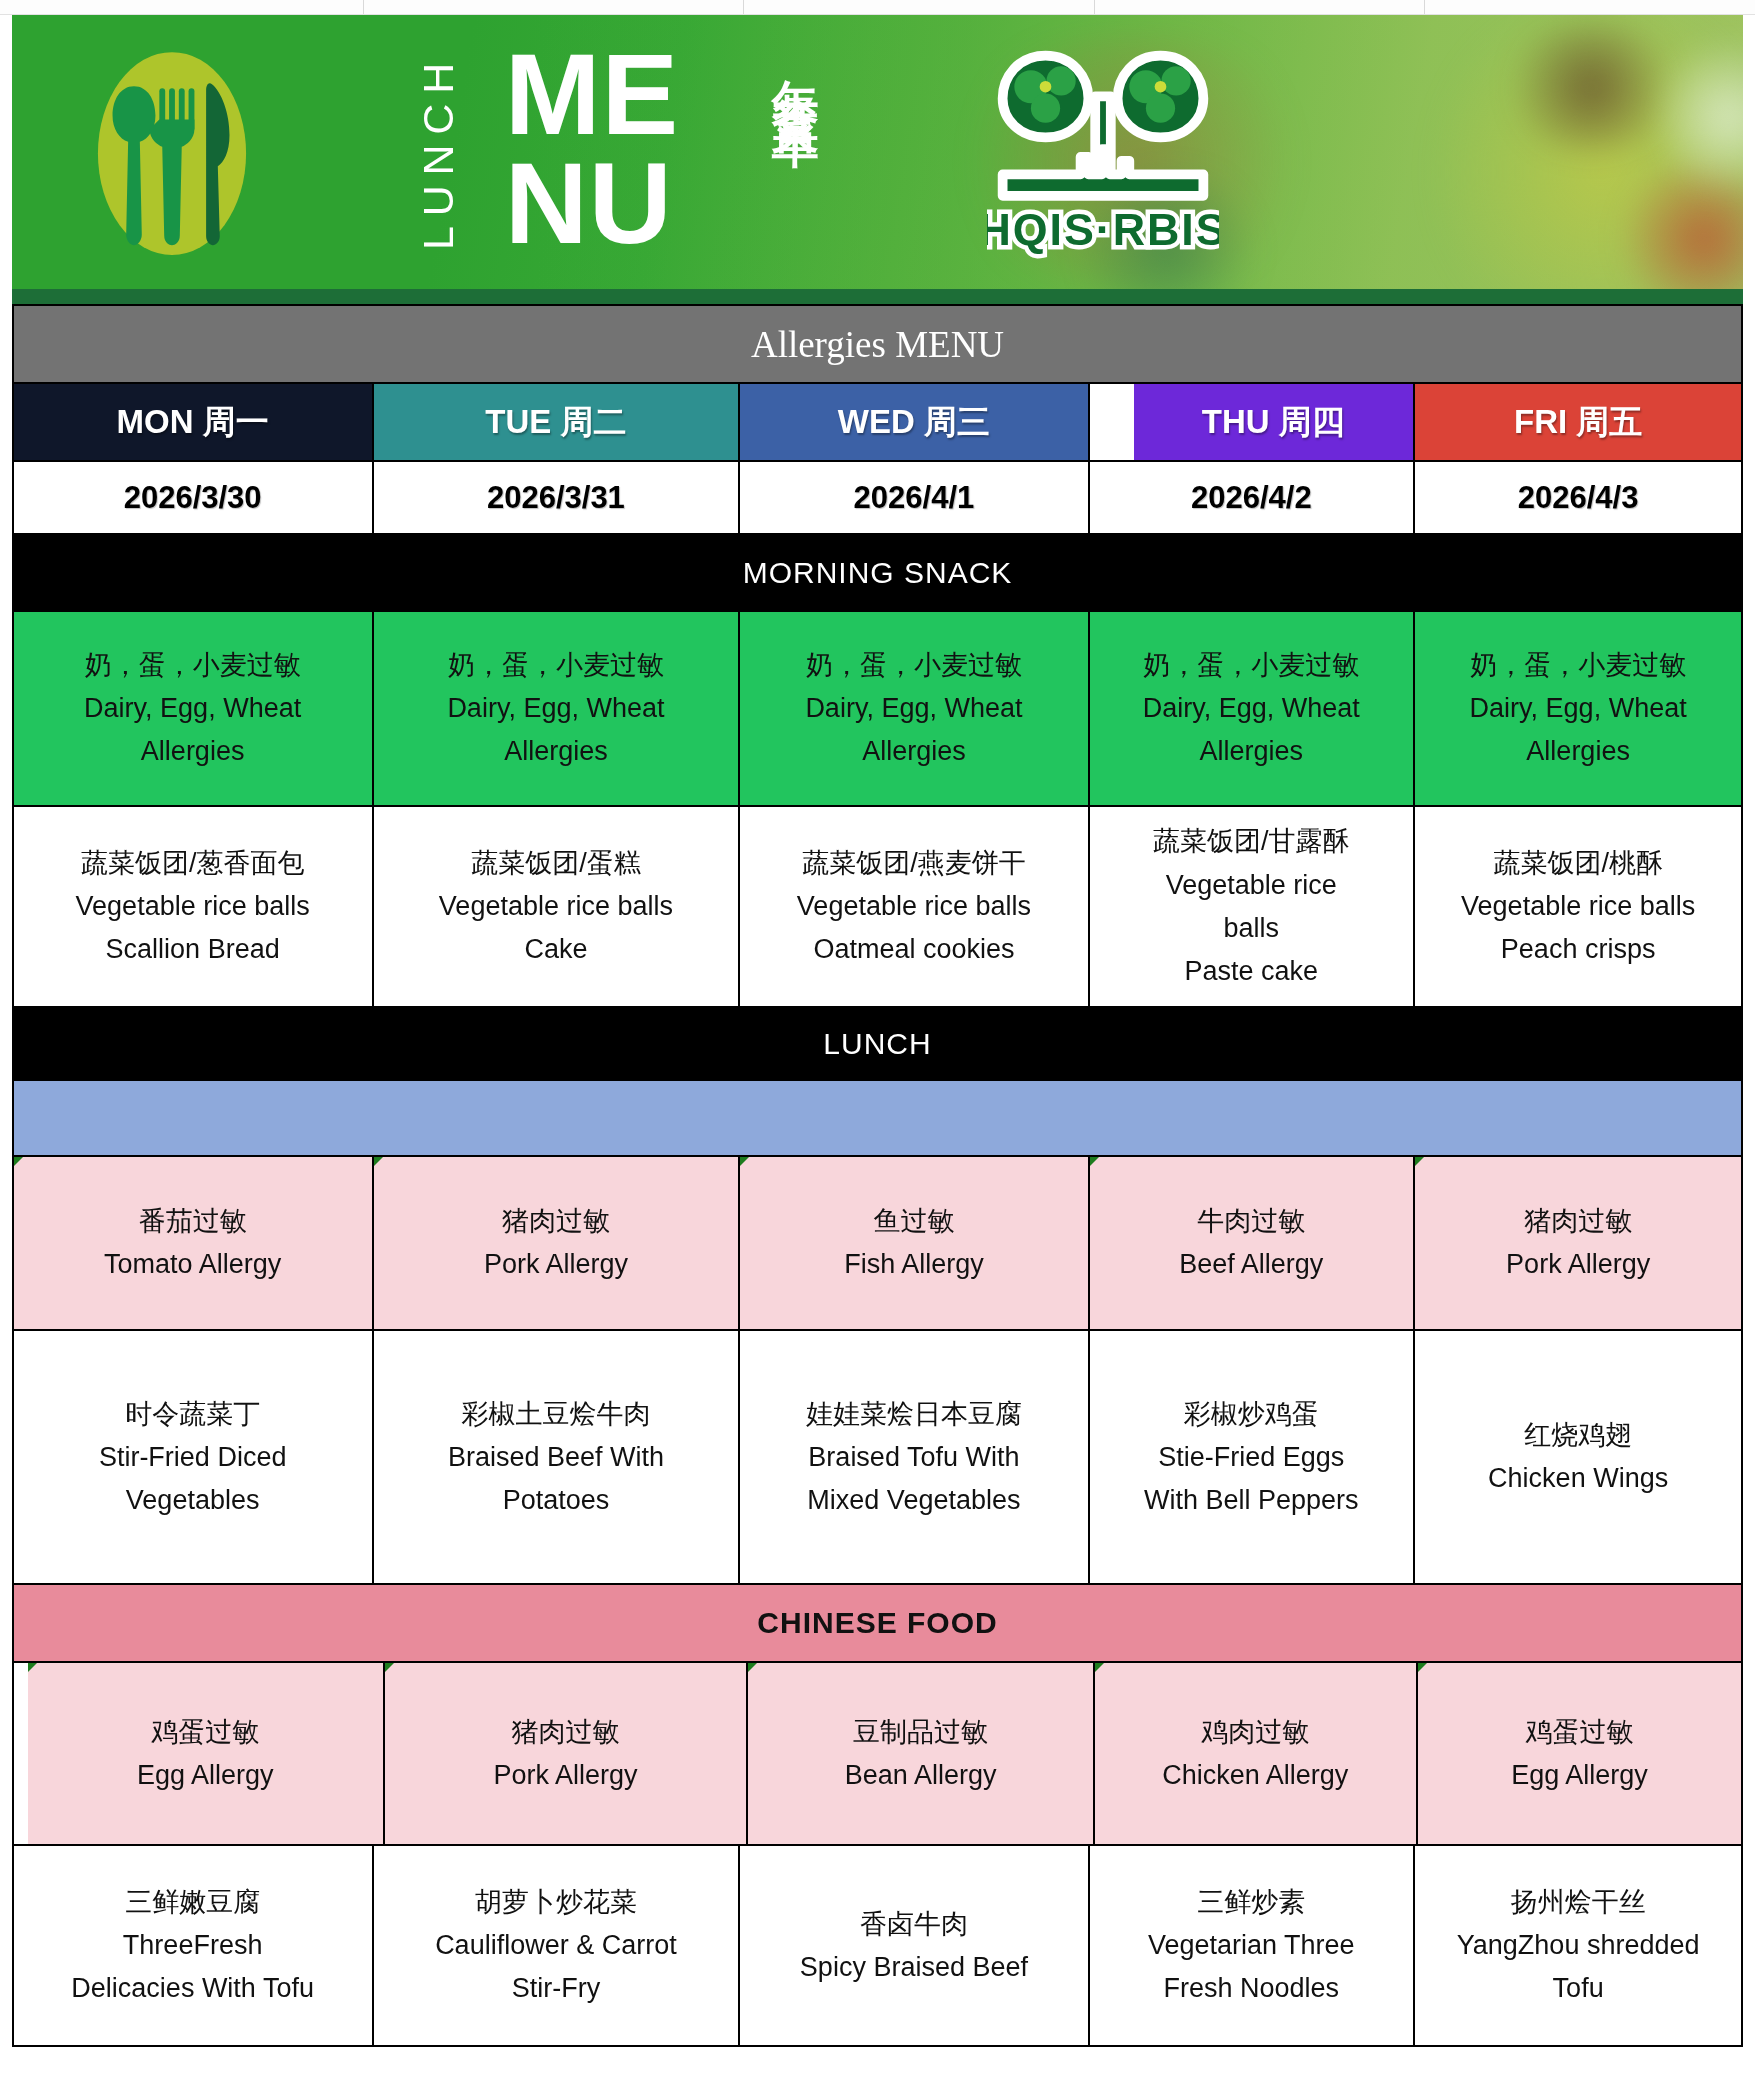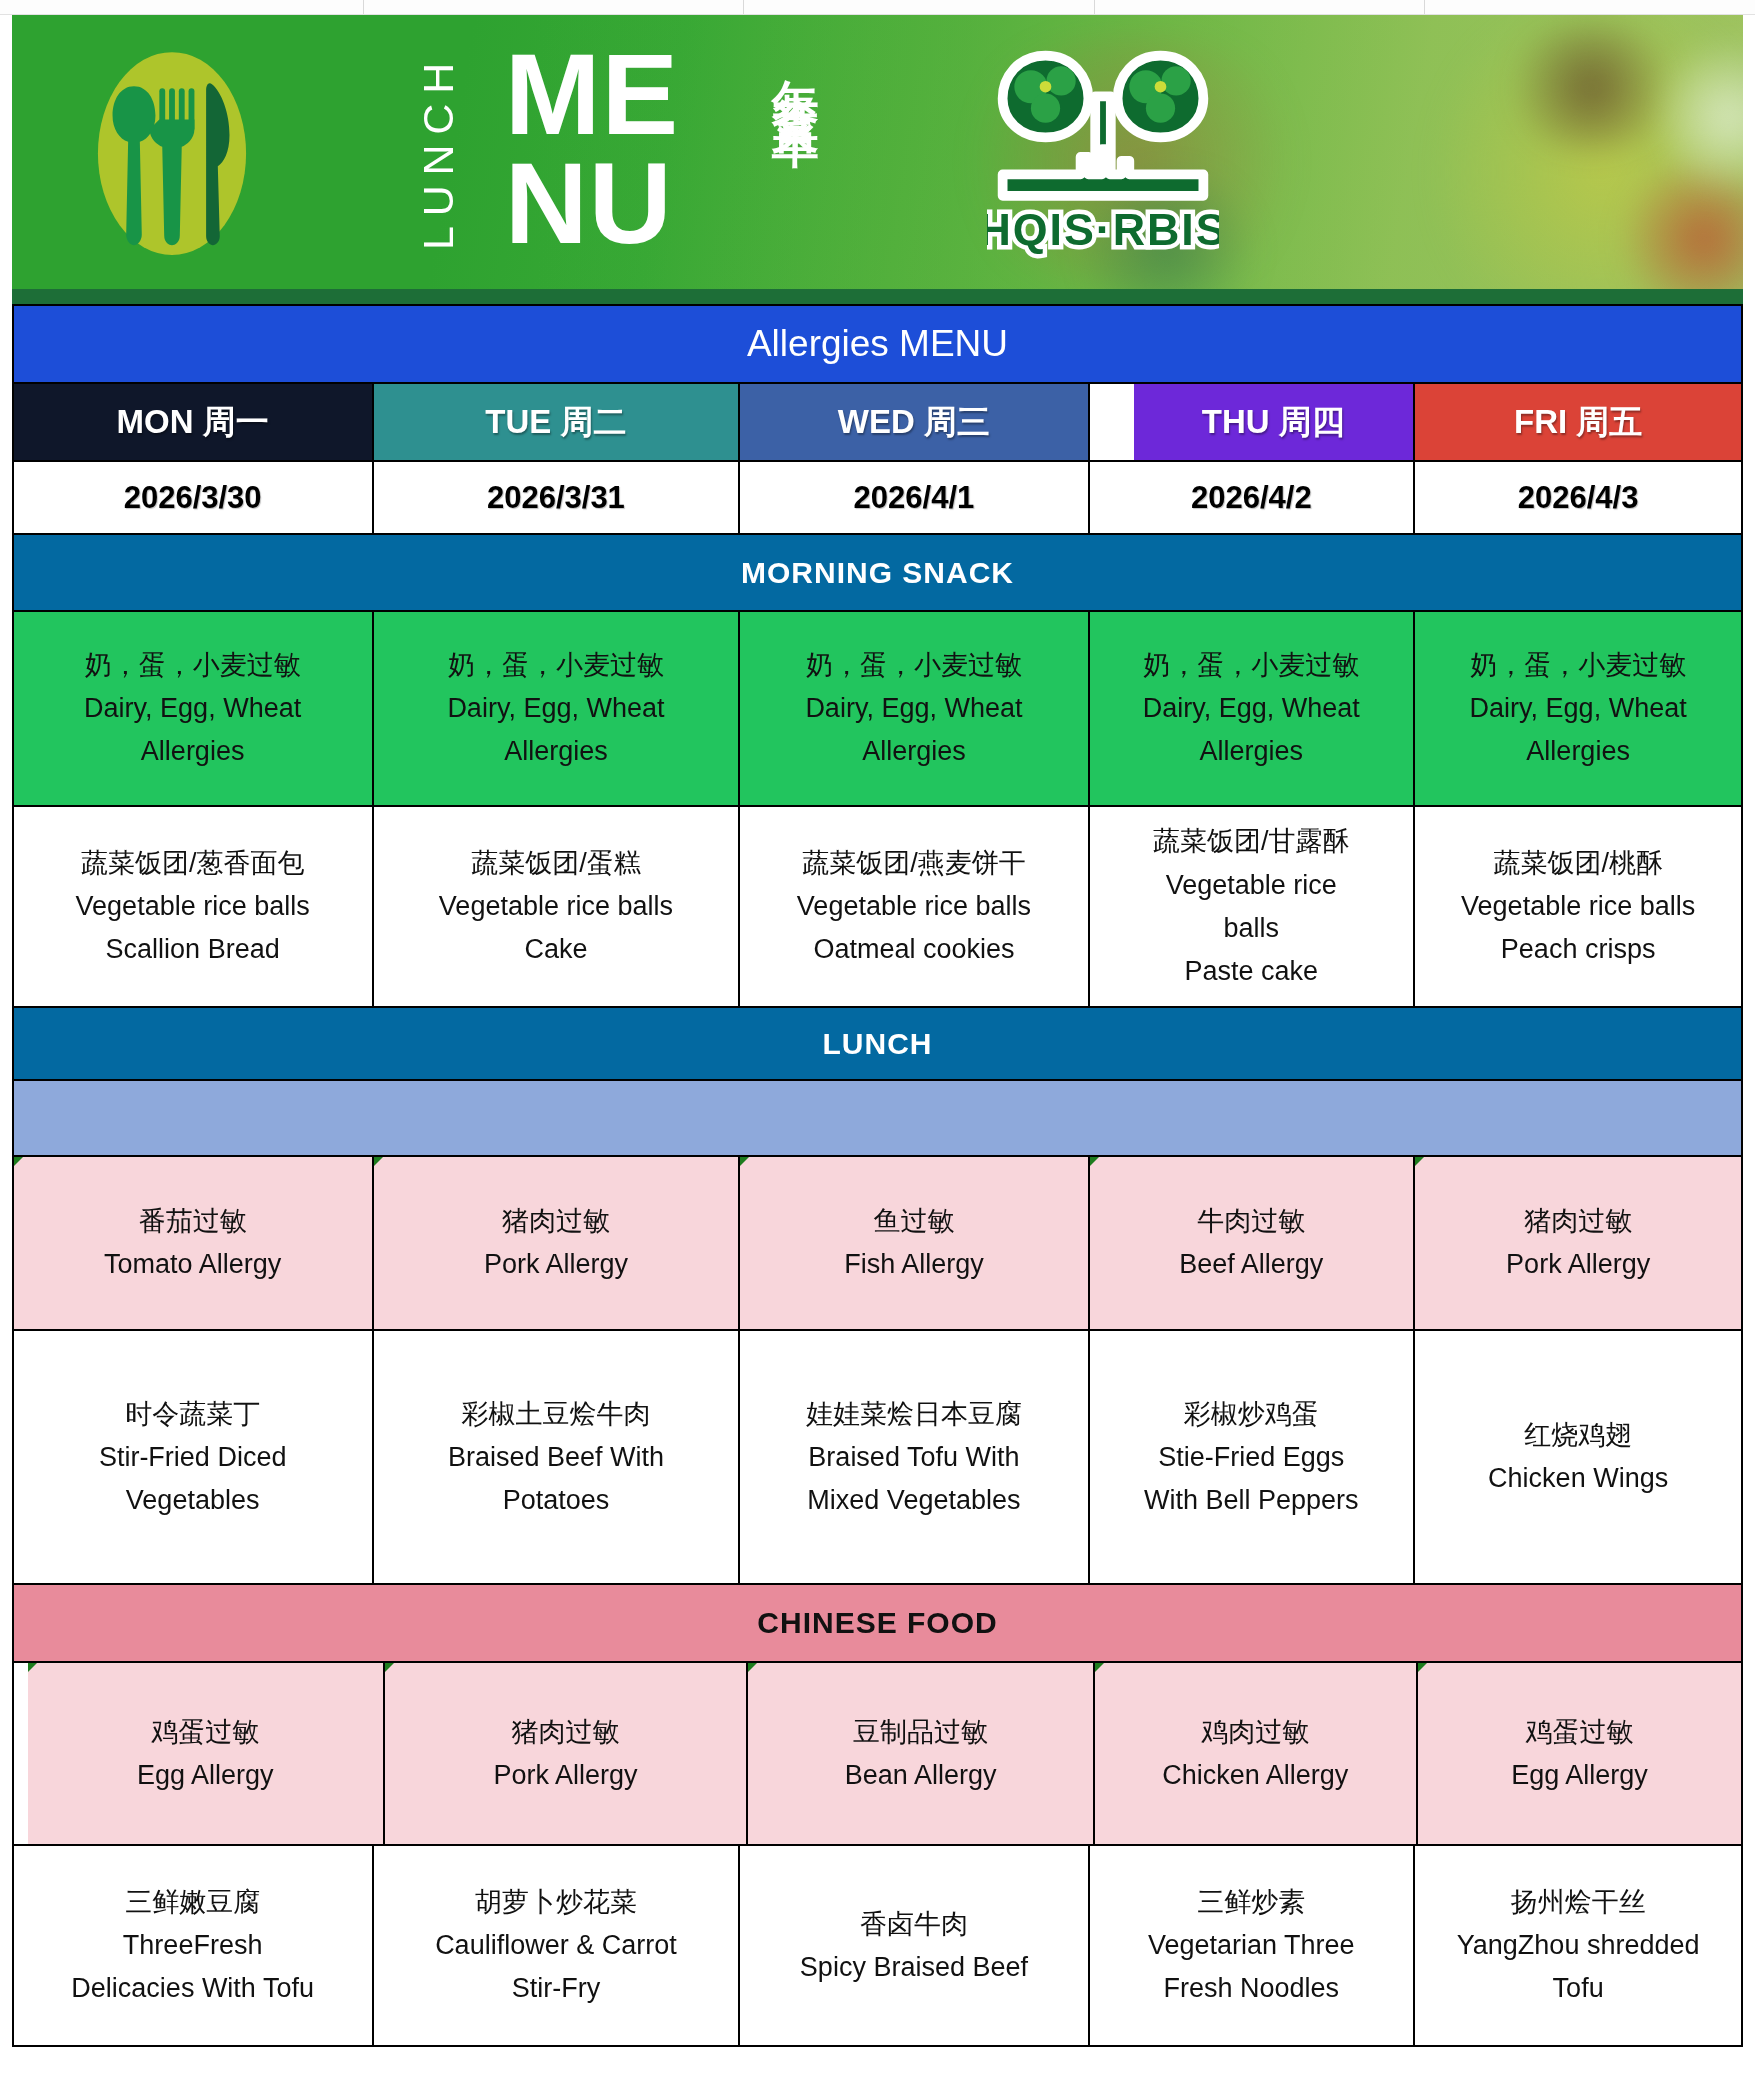--- a/index.html
+++ b/index.html
@@ -25,22 +25,22 @@
   .lunch-vert{position:absolute;left:378px;top:0;height:274px;width:98px;display:flex;align-items:center;justify-content:center;}
   .lunch-vert span{display:block;transform:rotate(-90deg);transform-origin:center;color:#fff;font-size:43px;font-weight:500;letter-spacing:9.8px;white-space:nowrap;}
   .menu-big{position:absolute;left:493px;top:25px;color:#fff;font-size:115px;line-height:.95;font-weight:800;letter-spacing:1px;}
   .menu-cn{position:absolute;left:753px;top:27px;writing-mode:vertical-rl;text-orientation:upright;color:#fff;font-size:47px;font-weight:700;letter-spacing:13.7px;}
   .logo{position:absolute;left:975px;top:23.4px;width:232px;height:229px;}
   .banner-dark-strip{margin:0 11.7px;height:15.6px;background:#1d6e37;}
 
   
   .menu-table{margin:0 11.7px;border:2.9px solid #000;background:#fff;}
   .band{display:flex;align-items:center;justify-content:center;border-bottom:2.9px solid #000;text-align:center;}
-  .band.subtitle{height:76px;background:#1d4ed8;color:#fff;font-size:37px;font-weight:400;}
-  .band.green{background:#0369a1;color:#fff;font-size:30px;font-weight:700;letter-spacing:1px;}
+  .band.subtitle{height:76px;background:#737373;color:#fff;font-size:37px;font-weight:400;font-family:Liberation Serif, serif;}
+  .band.green{background:#000000;color:#fff;font-size:30px;font-weight:400;letter-spacing:1px;}
   .band.ms{height:75px;} .band.lu{height:71px;}
   .band.blue{height:74px;background:#8ea9db;}
   .band.rose{height:76px;background:#e88b9b;color:#111;font-size:30px;font-weight:800;letter-spacing:1px;}
 
   .row{display:grid;grid-template-columns:375fr 382fr 364fr 339fr 340fr;border-bottom:2.9px solid #000;}
   .row:last-child{border-bottom:none;}
   .cell{position:relative;border-right:2.9px solid #000;display:flex;align-items:center;justify-content:center;text-align:center;white-space:pre-line;padding:5.9px 9.8px;box-sizing:border-box;}
   .cell:last-child{border-right:none;}
   .row.day-header{height:76px;}
   .day-header .cell{color:#fff;font-size:33px;font-weight:700;text-shadow:1px 2px 2px rgba(0,0,0,.35);}

